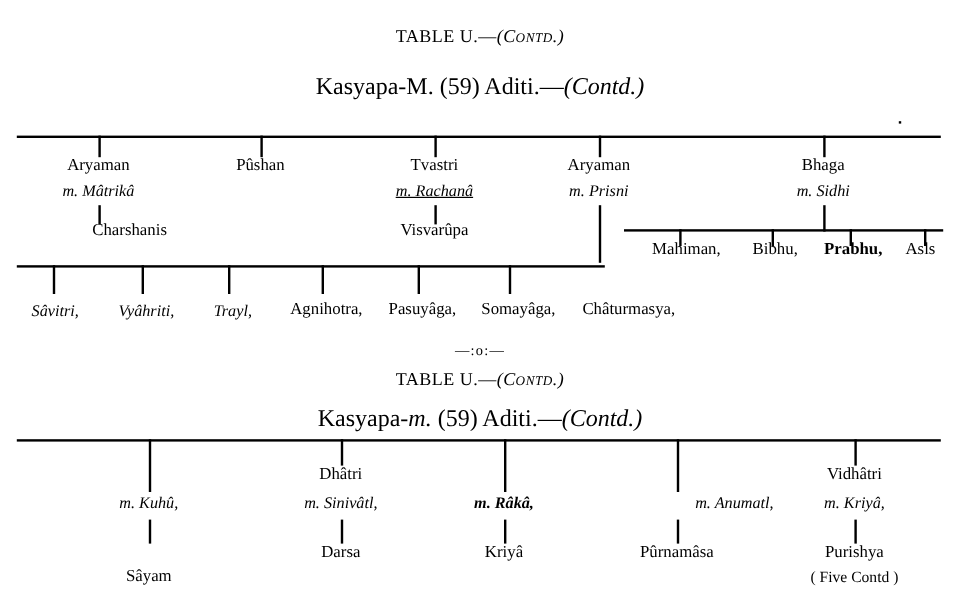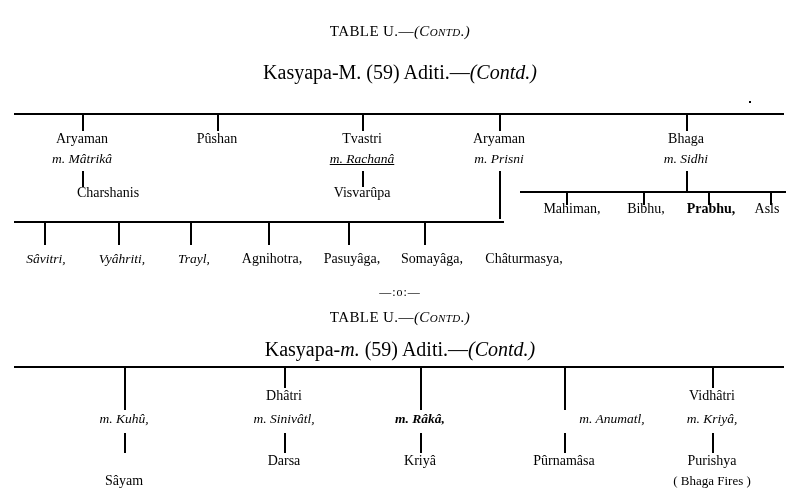--- a/index.html
+++ b/index.html
@@ -176,15 +176,15 @@
   <div class="vline" style="left:284px; top:420px; height:20px;"></div>
   <div class="vline" style="left:420px; top:420px; height:20px;"></div>
   <div class="vline" style="left:564px; top:420px; height:20px;"></div>
   <div class="vline" style="left:712px; top:420px; height:20px;"></div>
 
   <div class="abs name center" style="left:124px; top:440px;margin-top:20px;">Sâyam</div>
   <div class="abs name center" style="left:284px; top:440px;">Darsa</div>
   <div class="abs name center" style="left:420px; top:440px;">Kriyâ</div>
   <div class="abs name center" style="left:564px; top:440px;">Pûrnamâsa</div>
   <div class="abs name center" style="left:712px; top:440px;">Purishya</div>
-  <div class="abs small center" style="left:712px; top:460px;">( Bhaga Fires )</div>
+  <div class="abs small center" style="left:712px; top:460px;">( Five Contd )</div>
 
 </div>
 
 </body></html>

